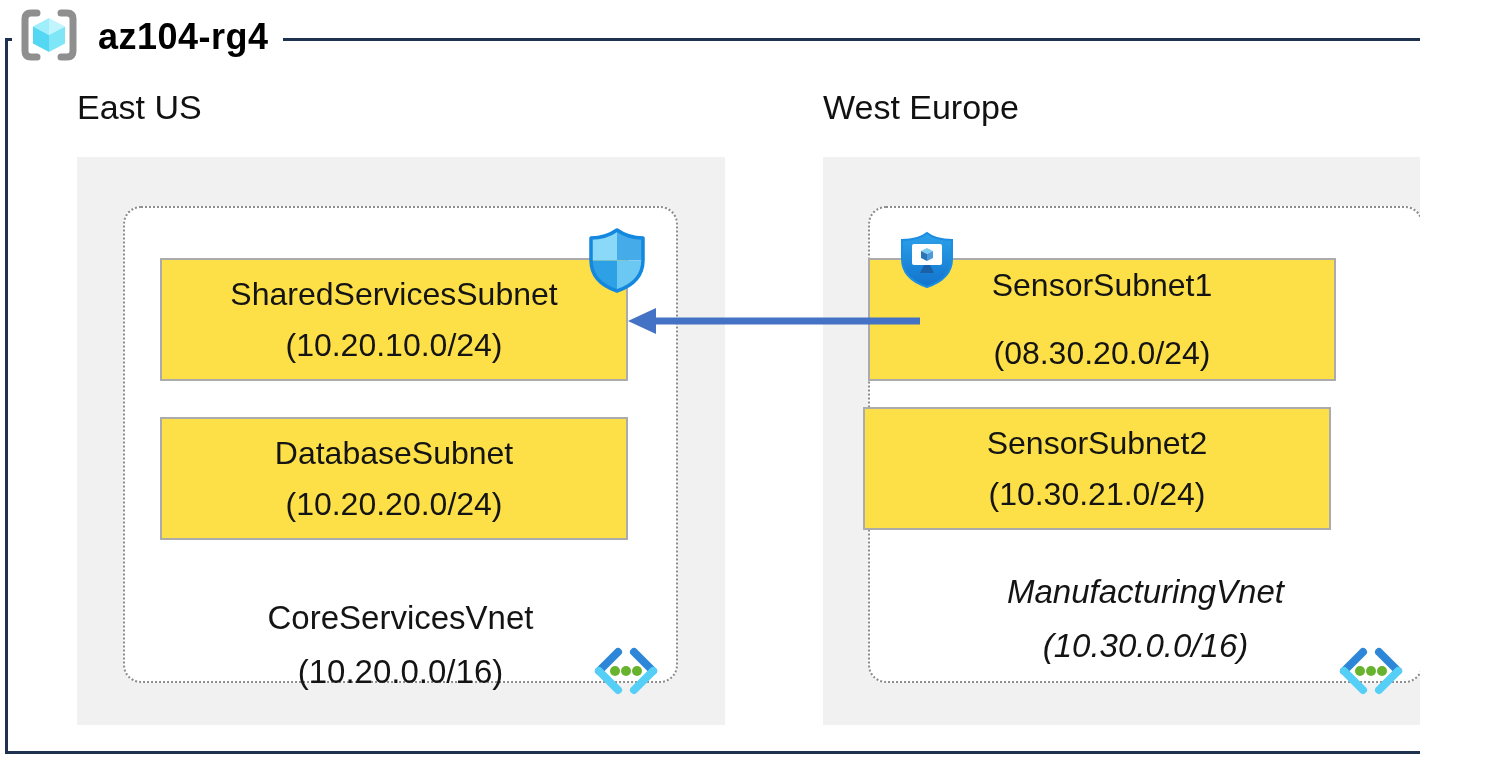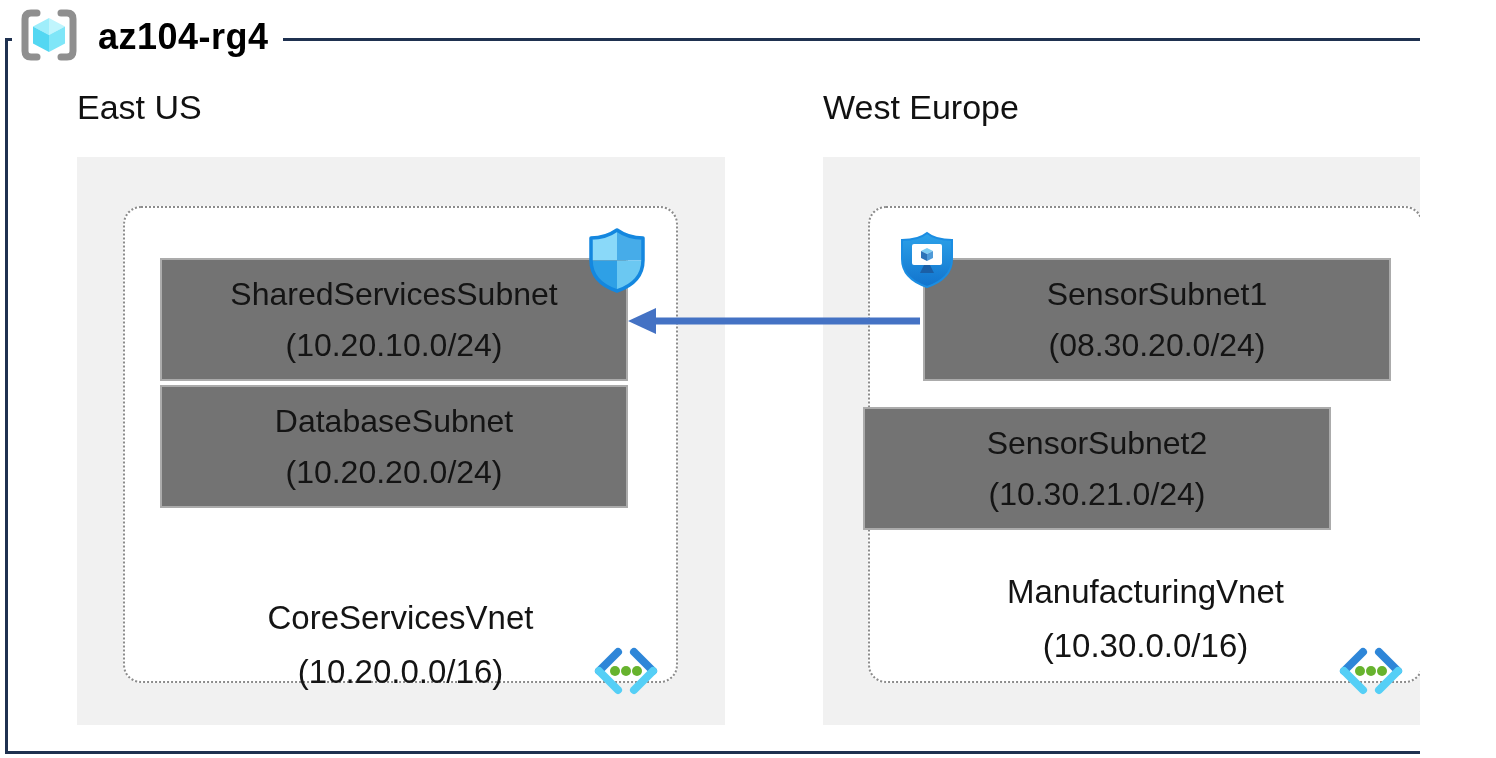--- a/index.html
+++ b/index.html
@@ -75,49 +75,49 @@
     border-radius: 18px;
     box-sizing: border-box;
     z-index: 1;
   }
   .vnet-box.east { left: 123px; }
   .vnet-box.west { left: 868px; }
   .subnet-box {
     position: absolute;
     width: 468px;
     height: 123px;
-    background: #737373;
+    background: #fde047;
     border: 2px solid #ababab;
     box-sizing: border-box;
     display: flex;
     flex-direction: column;
     align-items: center;
     justify-content: center;
     font-size: 32px;
     line-height: 51px;
     color: #141414;
     z-index: 2;
     text-align: center;
   }
   .subnet-box.e1 { left: 160px; top: 258px; }
-  .subnet-box.e2 { left: 160px; top: 385px; }
-  .subnet-box.w1 { left: 923px; top: 258px; }
+  .subnet-box.e2 { left: 160px; top: 417px; }
+  .subnet-box.w1 { left: 868px; top: 258px; justify-content: space-between; }
   .subnet-box.w2 { left: 863px; top: 407px; }
   .vnet-label {
     position: absolute;
     top: 565px;
     width: 555px;
     text-align: center;
     font-size: 33px;
     line-height: 54px;
     color: #141414;
     z-index: 2;
   }
   .vnet-label.east { left: 123px; margin-top: 26px; }
-  .vnet-label.west { left: 868px; }
+  .vnet-label.west { left: 868px; font-style: italic; }
   .icon-abs { position: absolute; z-index: 4; }
   .nsg-icon  { left: 585px; top: 227px; }
   .asg-icon  { left: 897px; top: 231px; }
   .vnet-icon-east { left: 592px; top: 647px; }
   .vnet-icon-west { left: 1337px; top: 647px; }
   .peering-arrow { left: 622px; top: 300px; z-index: 3; }
 </style>
 </head>
 <body>
 

